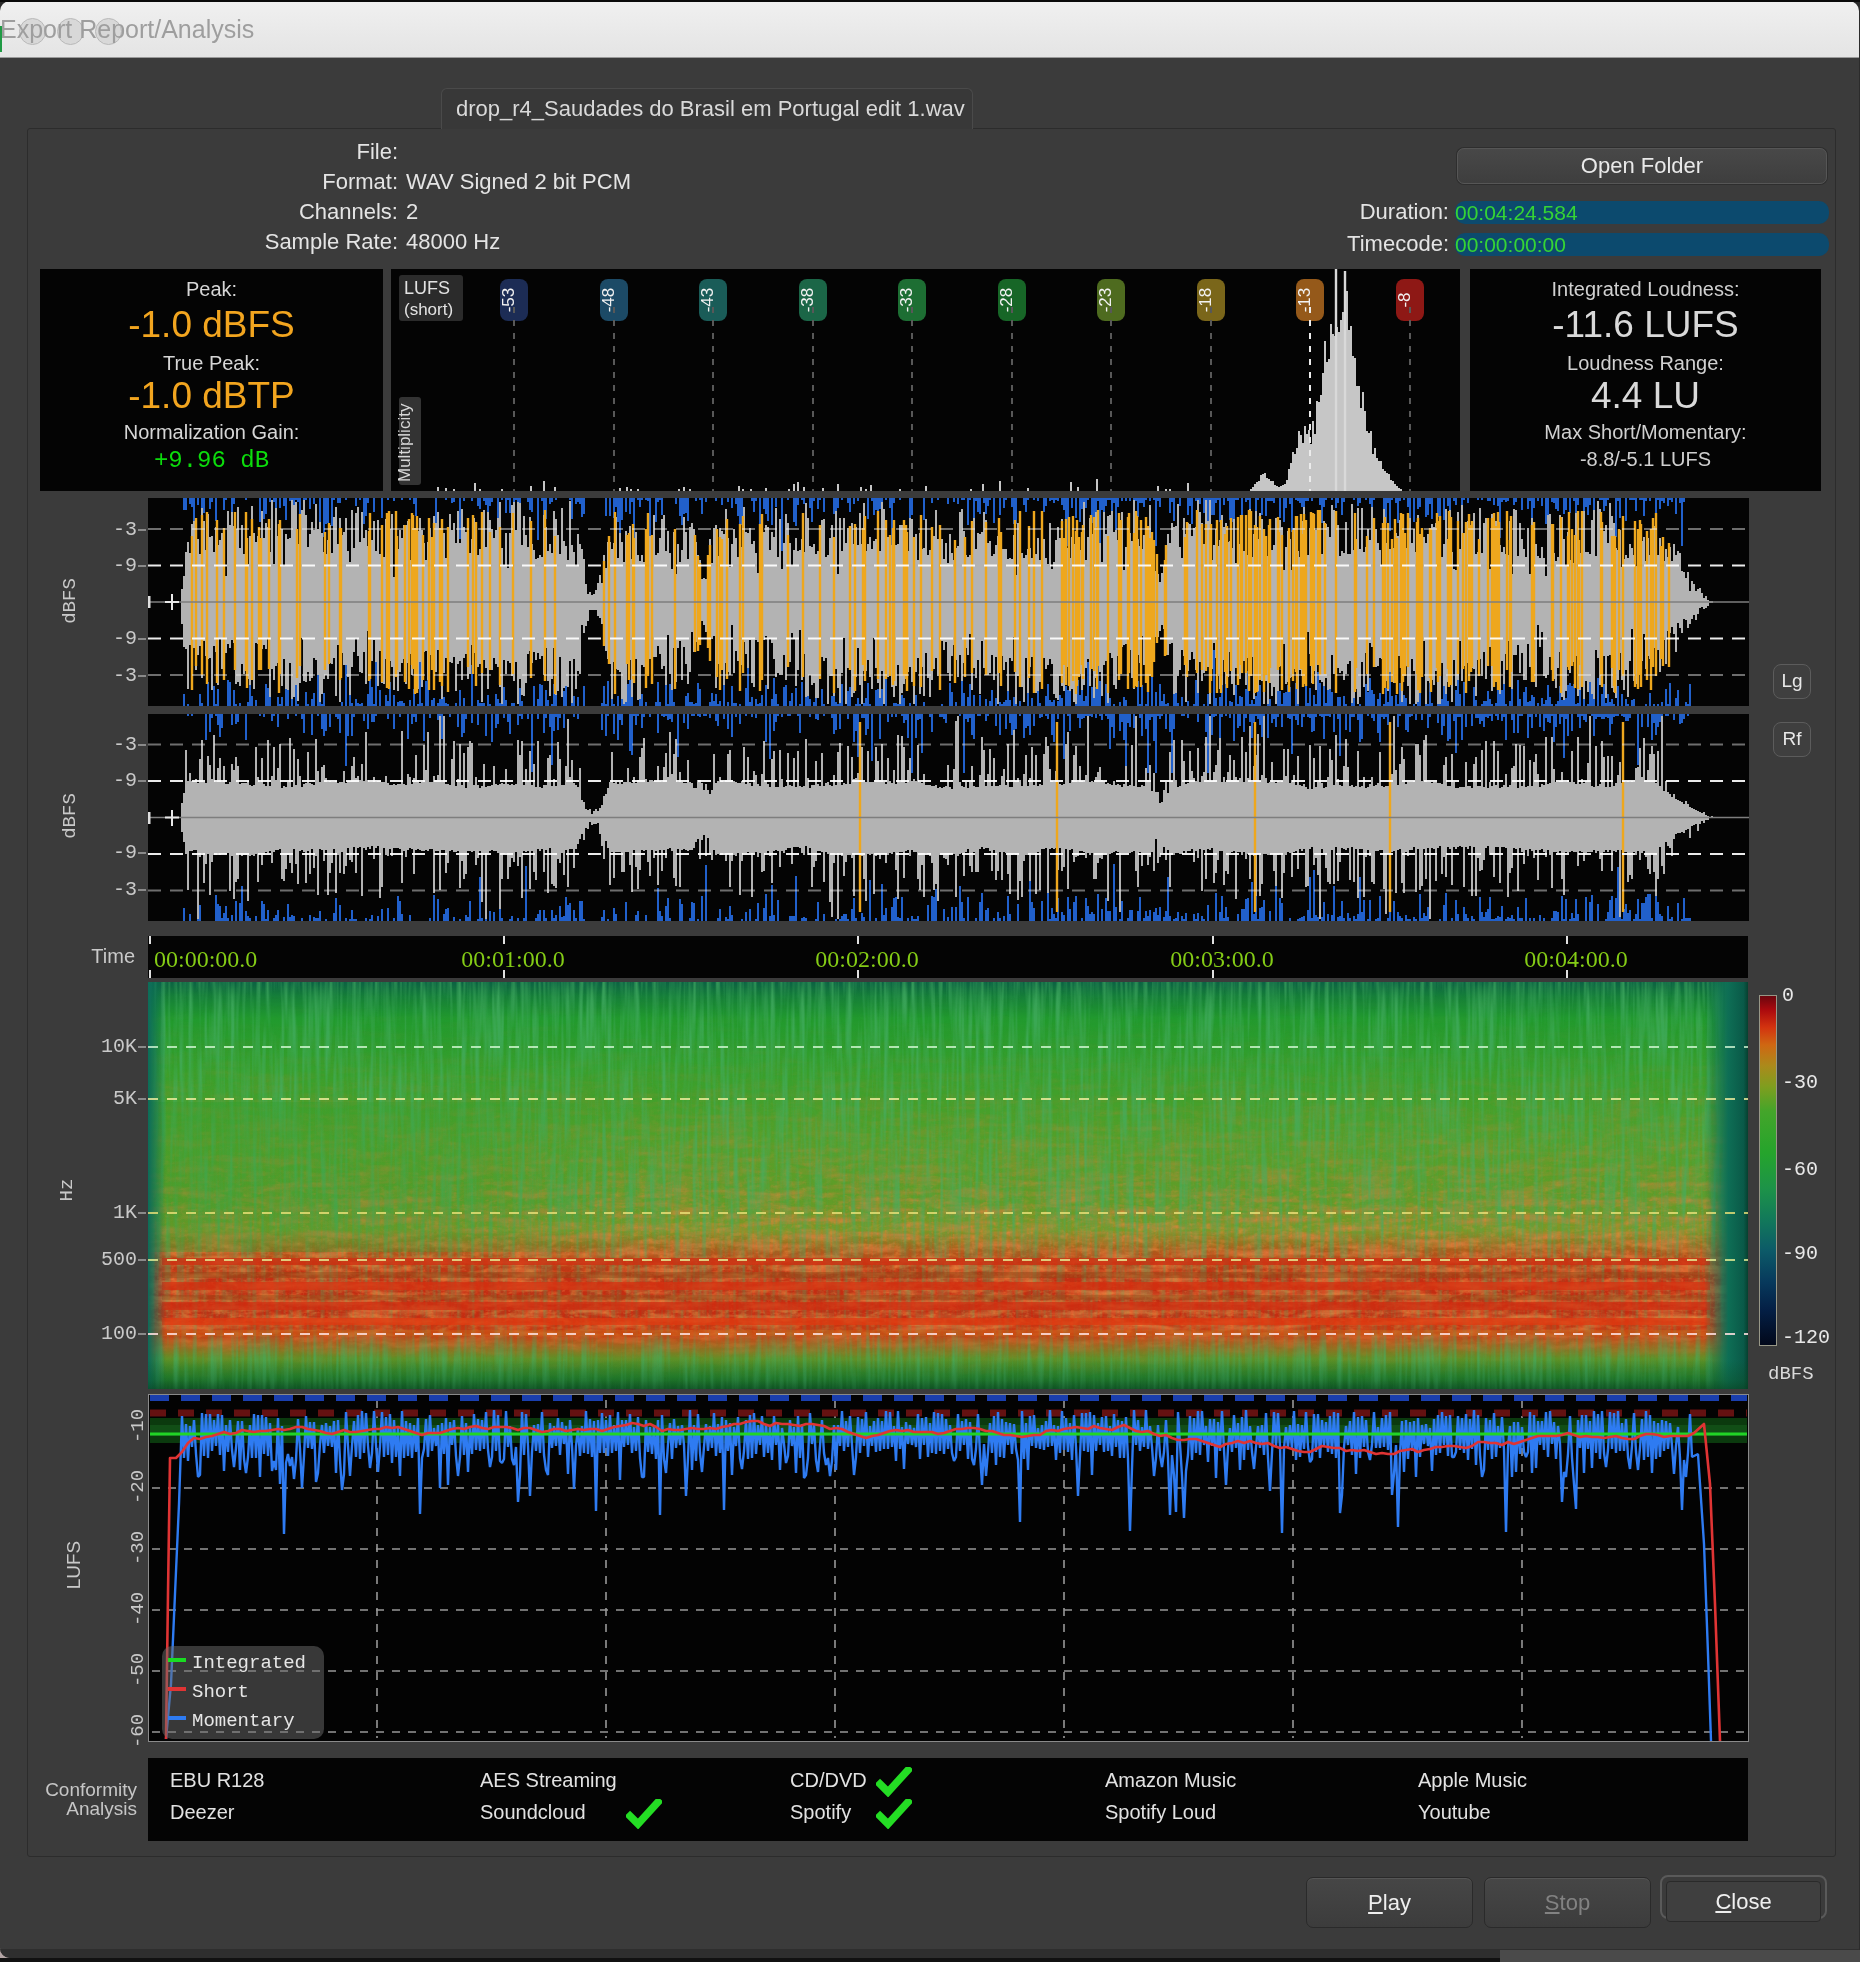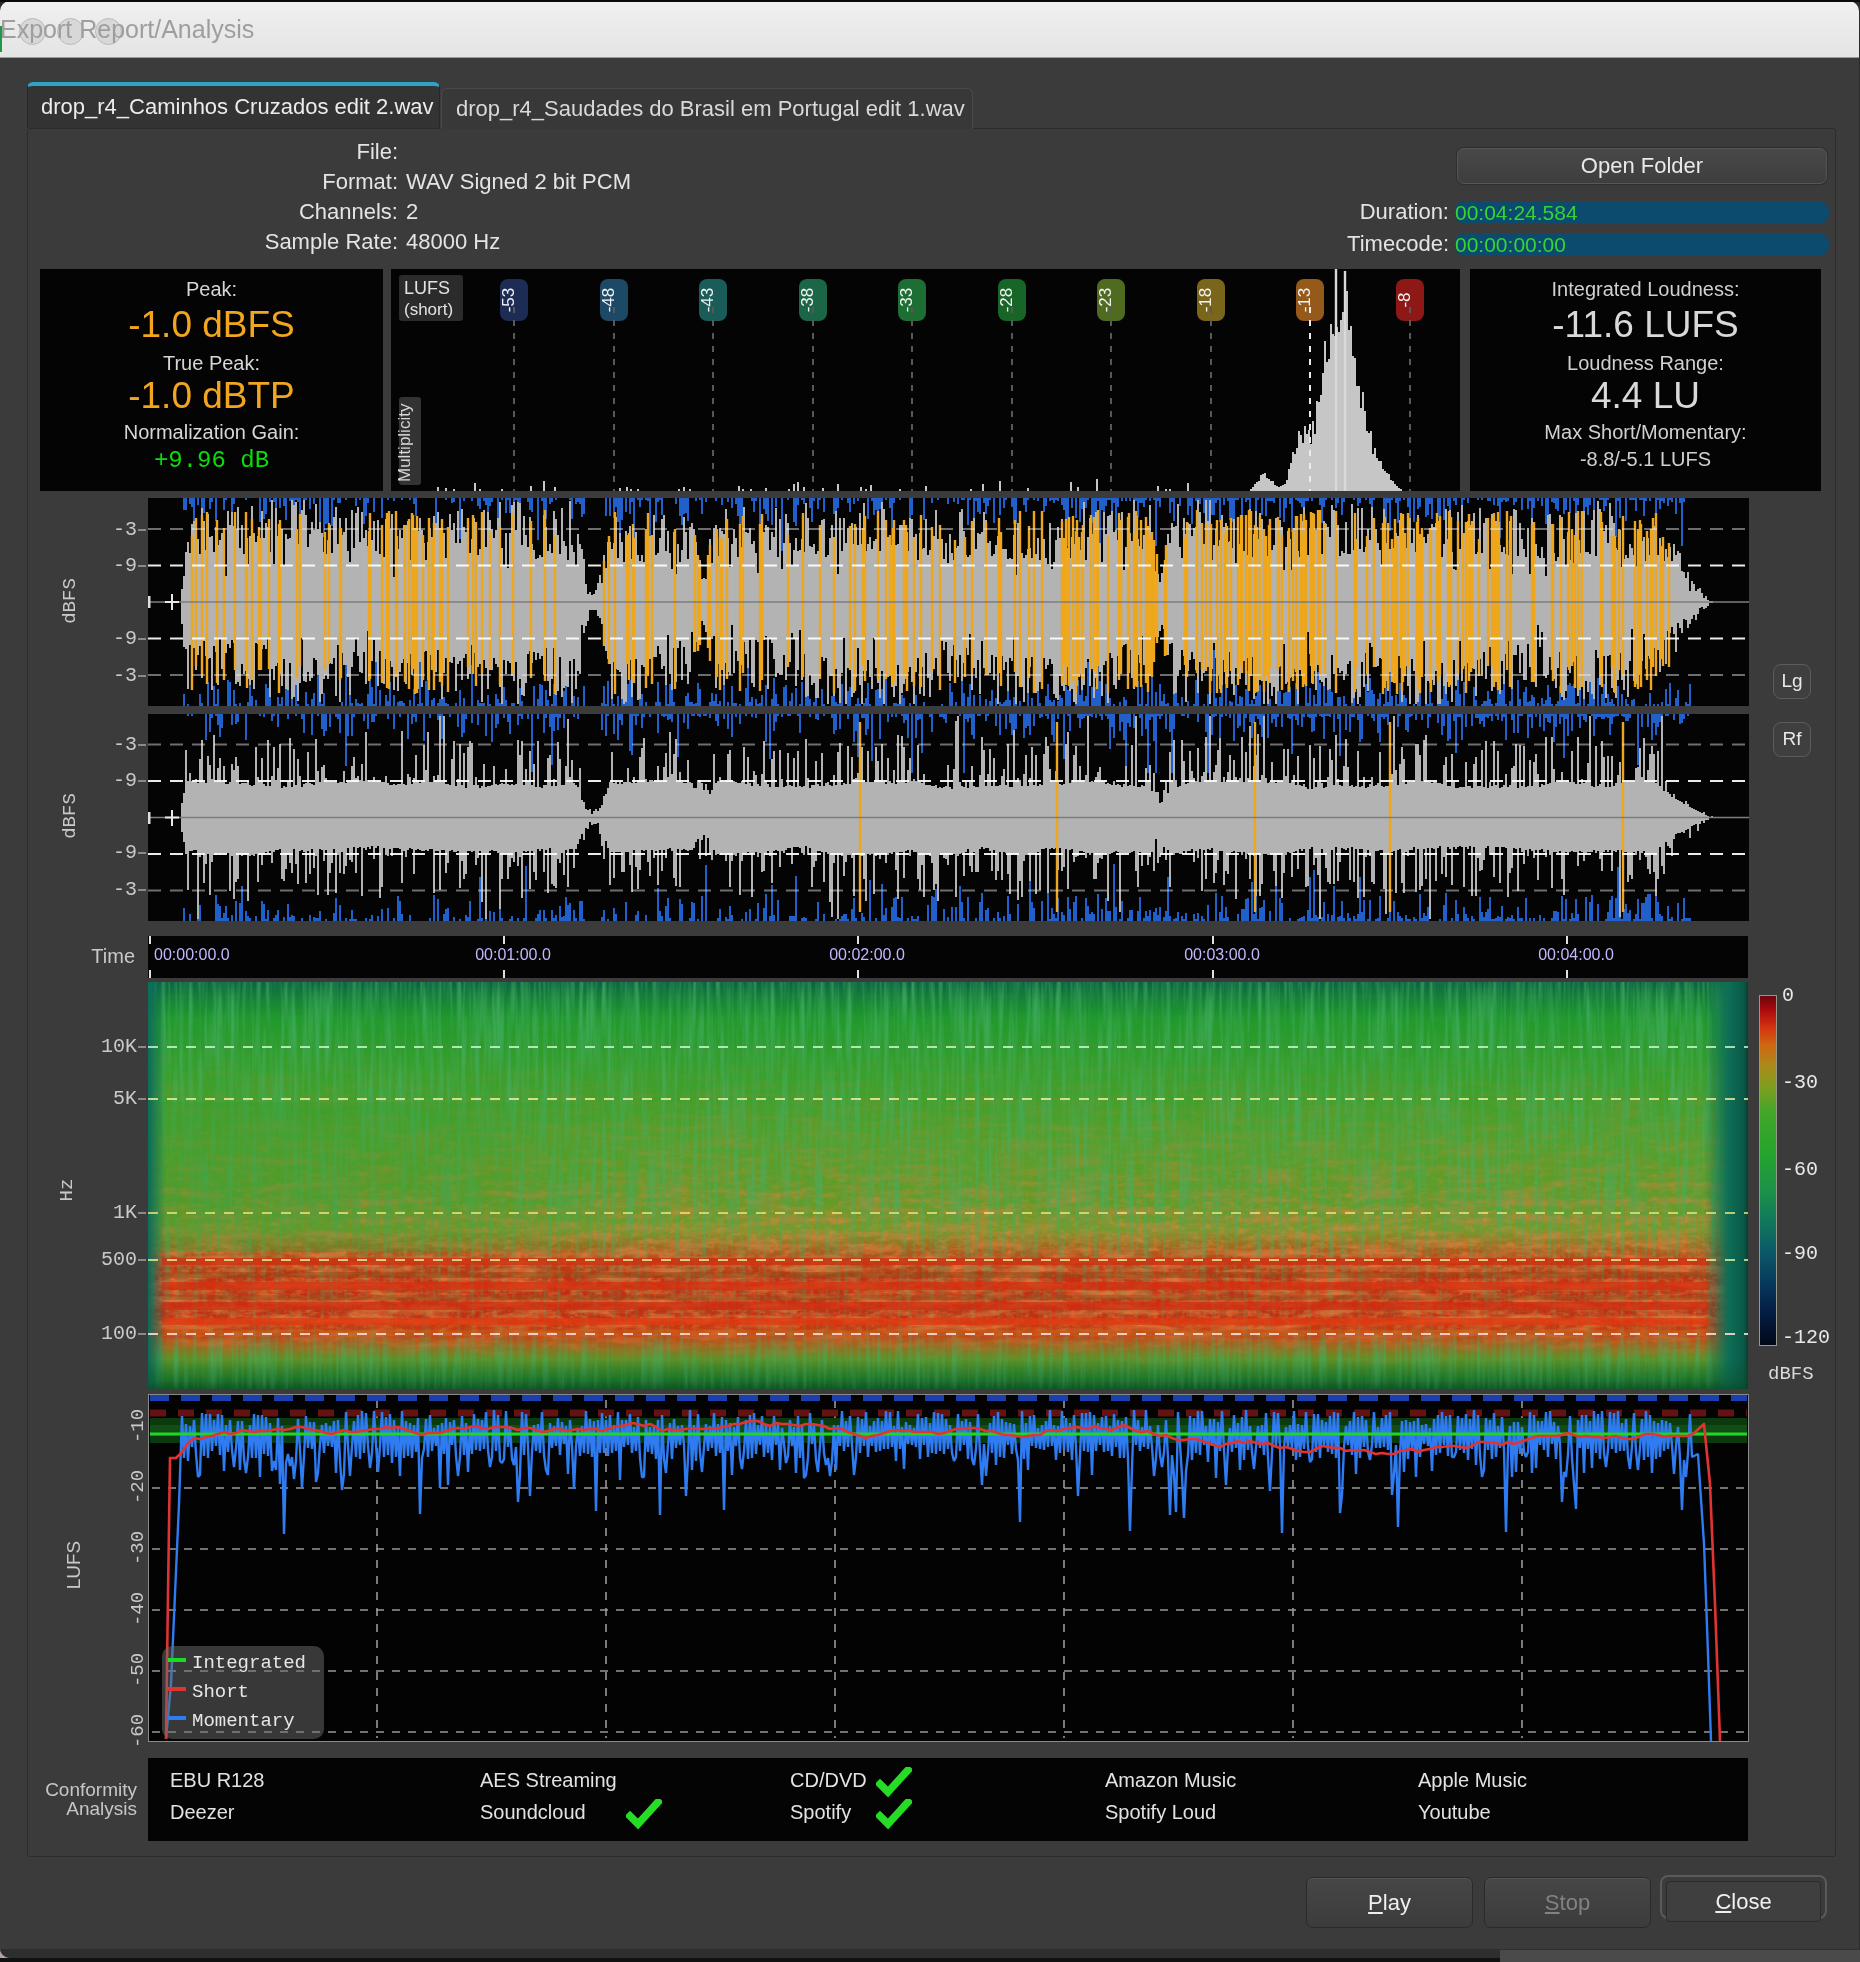--- a/index.html
+++ b/index.html
@@ -15,34 +15,33 @@
 .val{position:absolute;text-align:left;color:#e4e4e4;font-size:22px;height:26px;line-height:26px;white-space:nowrap}
 .btn-of{position:absolute;left:1457px;top:147px;width:370px;height:36px;border-radius:7px;background:linear-gradient(#484848,#3e3e3e);border:1px solid #565656;box-shadow:0 0 0 1px #2e2e2e;color:#e9e9e9;font-size:22px;text-align:center;line-height:34px}
 .tfield{position:absolute;left:1455px;width:374px;height:23px;background:#0c4a6e;border-radius:10px;color:#35d435;font-size:21px;line-height:23px}
 .blackpanel{position:absolute;background:#040404}
 .pc{position:absolute;width:100%;text-align:center;white-space:nowrap}
 .wavlab{position:absolute;width:40px;text-align:right;color:#c9c9c9;font-size:20px;font-family:"Liberation Mono",monospace}
 .tick{position:absolute;width:8px;height:2px;background:#8a8a8a}
 .rot{transform:rotate(-90deg);transform-origin:center}
 .sbtn{position:absolute;left:1773px;width:38px;height:35px;background:#3f3f3f;border:1.5px solid #5c5c5c;border-radius:8px;color:#e8e8e8;font-size:19px;text-align:center;line-height:32px}
 .mono{font-family:"Liberation Mono",monospace}
-.timestamp{position:absolute;color:#c4b5fd;font-size:16px;font-family:Liberation Sans, sans-serif;top:945px}
+.timestamp{position:absolute;color:#84cc16;font-size:24px;font-family:Liberation Serif, serif;top:945px}
 .ttick{position:absolute;width:2px;height:8px;background:#e0e0e0}
 .conftext{position:absolute;color:#e2e2e2;font-size:20px;white-space:nowrap}
 .pbtn{position:absolute;top:1876px;width:167px;height:51px;border-radius:7px;background:linear-gradient(#464646,#3c3c3c);border:1px solid #2a2a2a;box-shadow:inset 0 1px 0 #555;font-size:22px;text-align:center;line-height:49px;color:#efefef}
 </style></head><body>
 <div class="win">
 <div class="titlebar">
 <div class="tl" style="left:19px"></div>
       <div class="tl" style="left:57px"></div>
       <div class="tl" style="left:95px"></div>
 <div class="title">Export Report/Analysis</div>
 </div>
 <div class="frame"></div>
-<div class="tab-a">drop_r4_Caminhos Cruzados edit 2.wav</div>
 <div class="tab-i">drop_r4_Saudades do Brasil em Portugal edit 1.wav</div>
 
 <div class="lab" style="left:98px;top:138px;width:300px">File:</div>
 <div class="lab" style="left:98px;top:168px;width:300px">Format:</div>
 <div class="val" style="left:406px;top:168px">WAV Signed 2 bit PCM</div>
 <div class="lab" style="left:98px;top:198px;width:300px">Channels:</div>
 <div class="val" style="left:406px;top:198px">2</div>
 <div class="lab" style="left:98px;top:228px;width:300px">Sample Rate:</div>
 <div class="val" style="left:406px;top:228px">48000 Hz</div>
 <div class="btn-of">Open Folder</div>

